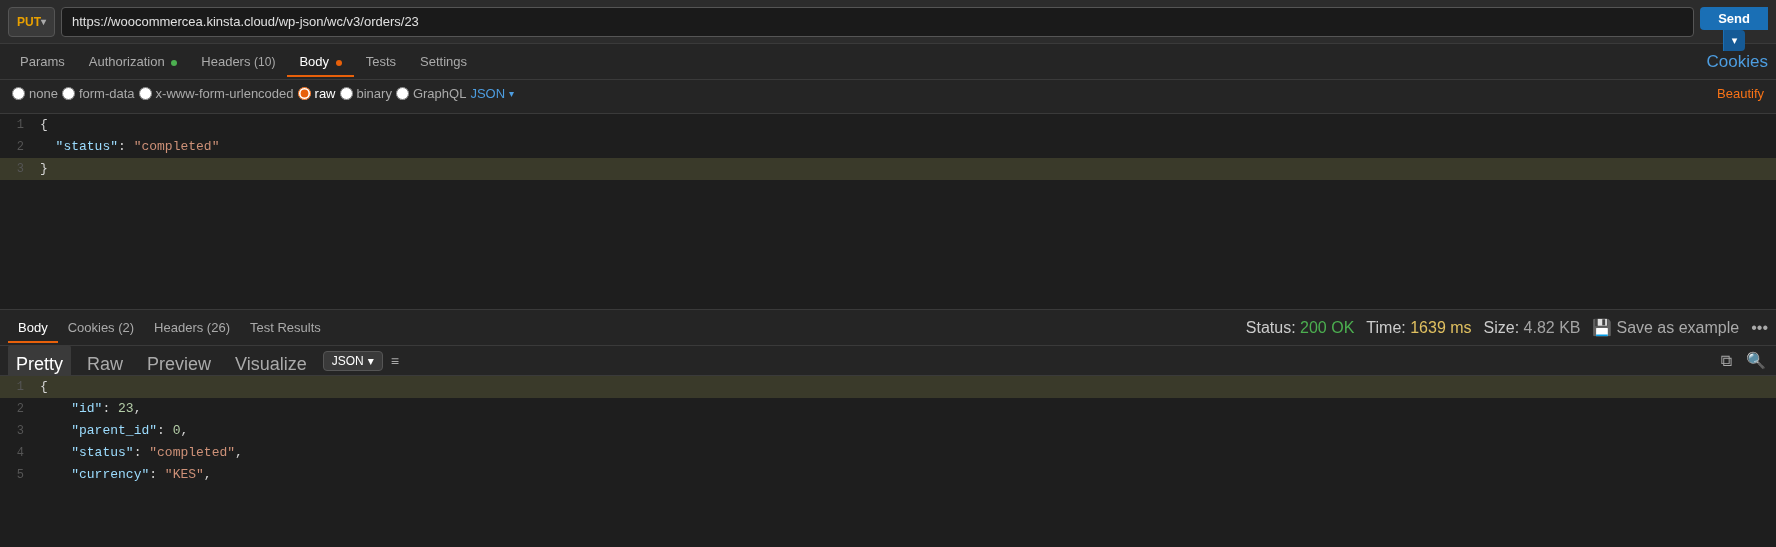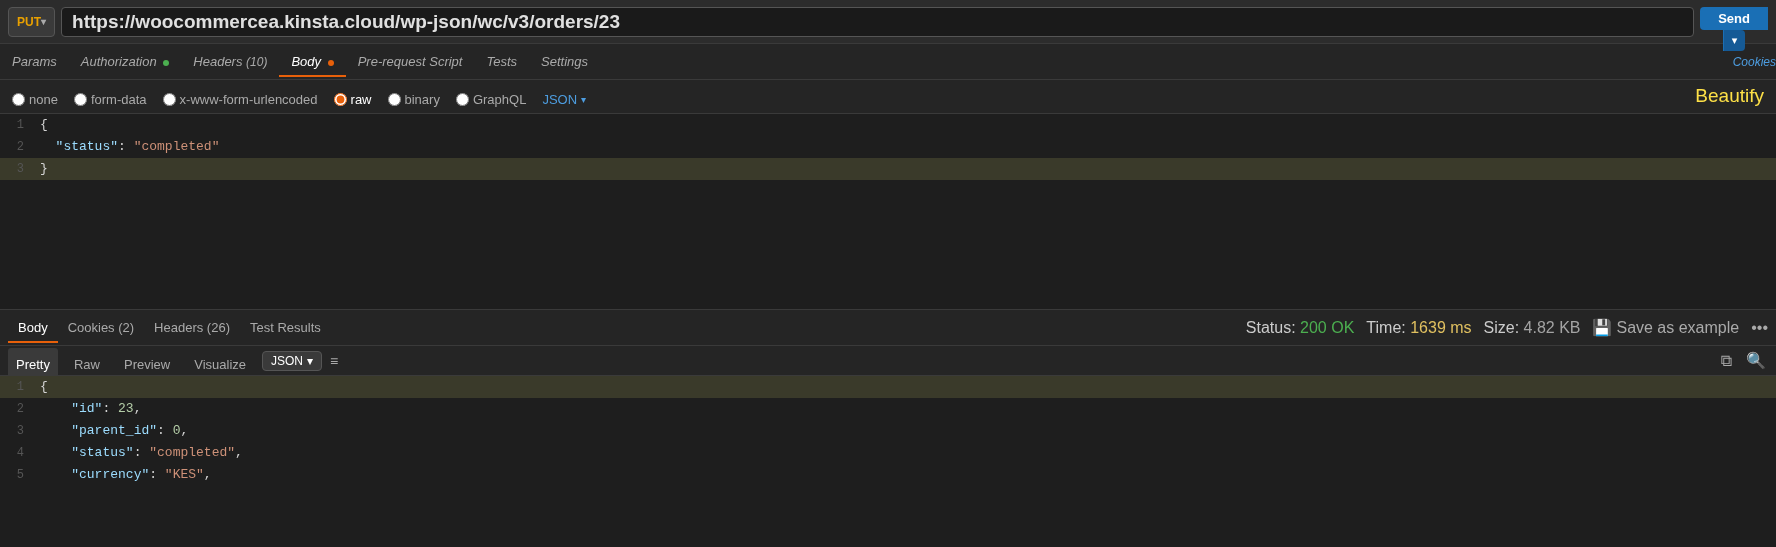--- a/index.html
+++ b/index.html
@@ -41,24 +41,23 @@
       color: #aaa;
       font-size: 10px;
     }
     .url-input {
       flex: 1;
       background: #1a1a1a;
       border: 1px solid #555;
       border-radius: 4px;
       color: #e0e0e0;
       padding: 4px 10px;
-      font-size: 19px;
+      font-size: 13px;
       height: 30px;
       outline: none;
-      font-weight: bold;
     }
     .send-btn-group {
       display: flex;
       align-items: center;
       height: 30px;
       flex-direction: column;
     }
     .send-btn {
       background: #1a6fb5;
       border: none;
@@ -81,23 +80,22 @@
       height: 30px;
       border-left: 1px solid #1a6fb5;
     }
 
     
     .req-tabs {
       display: flex;
       align-items: center;
       background: #252525;
       border-bottom: 1px solid #3a3a3a;
-      padding: 0 0;
+      padding: 0 8px;
       height: 36px;
-      font-style: italic;
     }
     .req-tab {
       padding: 8px 12px;
       cursor: pointer;
       color: #aaa;
       font-size: 13px;
       position: relative;
       white-space: nowrap;
     }
     .req-tab.active {
@@ -123,30 +121,30 @@
       border-radius: 50%;
       margin-left: 3px;
       vertical-align: middle;
     }
     .dot-orange { background: #e8600a; }
     .dot-green { background: #4caf50; }
     .cookies-link {
       margin-left: auto;
       color: #4d9de0;
       cursor: pointer;
-      font-size: 12px;
+      font-size: 17px;
     }
 
     
     .body-options {
       display: flex;
-      align-items: flex-end;
+      align-items: flex-start;
       background: #252525;
       padding: 6px 12px;
-      gap: 16px;
+      gap: 4px;
       border-bottom: 1px solid #3a3a3a;
       height: 34px;
     }
     .radio-label {
       display: flex;
       align-items: center;
       gap: 4px;
       cursor: pointer;
       color: #aaa;
       font-size: 13px;
@@ -164,23 +162,23 @@
       gap: 4px;
       color: #4d9de0;
       cursor: pointer;
       font-size: 13px;
     }
     .json-select .chevron-sm {
       font-size: 10px;
     }
     .beautify-link {
       margin-left: auto;
-      color: #fde047;
-      cursor: pointer;
-      font-size: 19px;
+      color: #f97316;
+      cursor: pointer;
+      font-size: 13px;
     }
 
     
     .req-editor {
       background: #1e1e1e;
       height: 195px;
       overflow: hidden;
       font-family: 'Courier New', monospace;
       font-size: 13px;
       position: relative;
@@ -276,21 +274,21 @@
       background: #252525;
       padding: 4px 8px;
       gap: 8px;
       border-bottom: 1px solid #3a3a3a;
       height: 30px;
     }
     .fmt-tab {
       padding: 9px 8px;
       cursor: pointer;
       color: #aaa;
-      font-size: 13px;
+      font-size: 18px;
       border-radius: 3px;
       margin-top: 8px;
     }
     .fmt-tab.active {
       color: #fff;
       background: #3a3a3a;
     }
     .json-badge {
       display: flex;
       align-items: center;
@@ -355,23 +353,20 @@
     <span>Authorization</span>
     <span class="dot dot-green"></span>
   </div>
   <div class="req-tab">
     <span>Headers</span>
     <span class="badge">(10)</span>
   </div>
   <div class="req-tab active">
     <span>Body</span>
     <span class="dot dot-orange"></span>
-  </div>
-  <div class="req-tab">
-    <span>Pre-request Script</span>
   </div>
   <div class="req-tab">
     <span>Tests</span>
   </div>
   <div class="req-tab">
     <span>Settings</span>
   </div>
   <span class="cookies-link">Cookies</span>
 </div>
 

